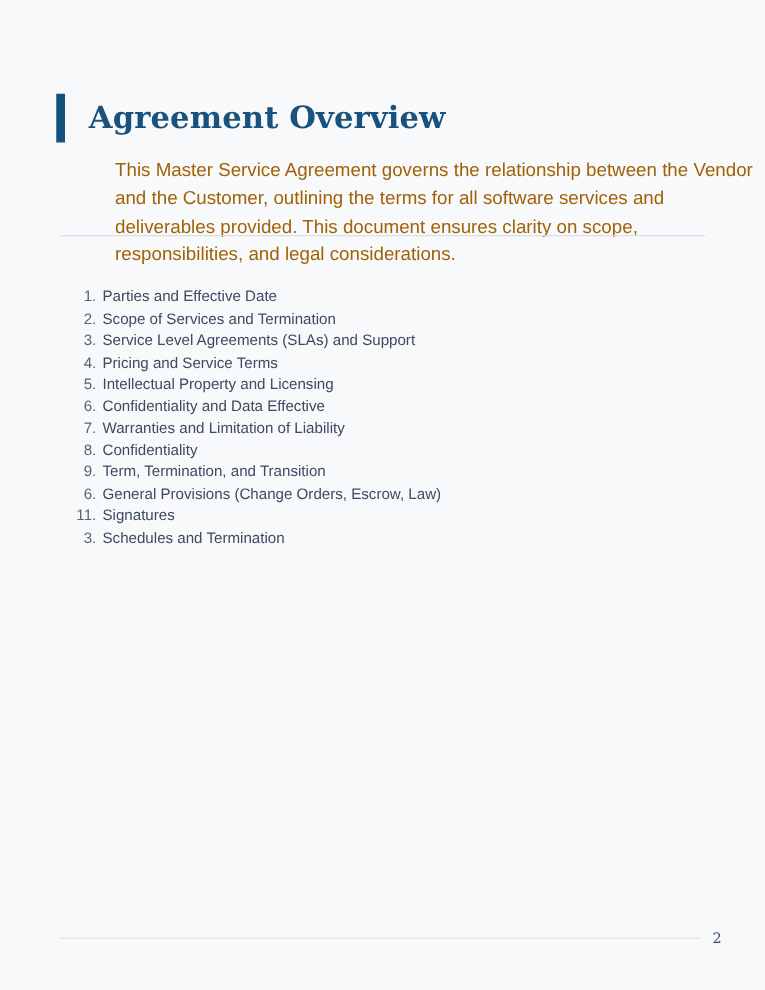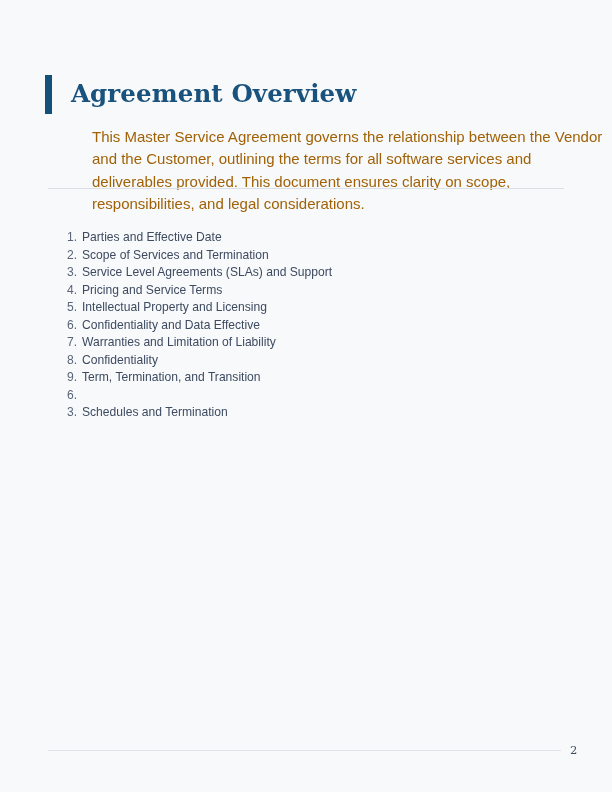--- a/index.html
+++ b/index.html
@@ -169,20 +169,25 @@
       <li class="toc-item">
         <span class="toc-num">8.</span>
         <span class="toc-label">Confidentiality</span>
       </li>
       <li class="toc-item">
         <span class="toc-num">9.</span>
         <span class="toc-label">Term, Termination, and Transition</span>
       </li>
       <li class="toc-item">
         <span class="toc-num">6.</span>
+        <span class="toc-label">General Provisions (Change Orders, Escrow, Law)</span>
+      </li>
+      <li class="toc-item">
+        <span class="toc-num">11.</span>
+        <span class="toc-label">Signatures</span>
       </li>
       <li class="toc-item">
         <span class="toc-num">3.</span>
         <span class="toc-label">Schedules and Termination</span>
       </li>
     </ol>
 
   <div class="footer-rule"></div>
   <div class="footer-page-number">2</div>
 

